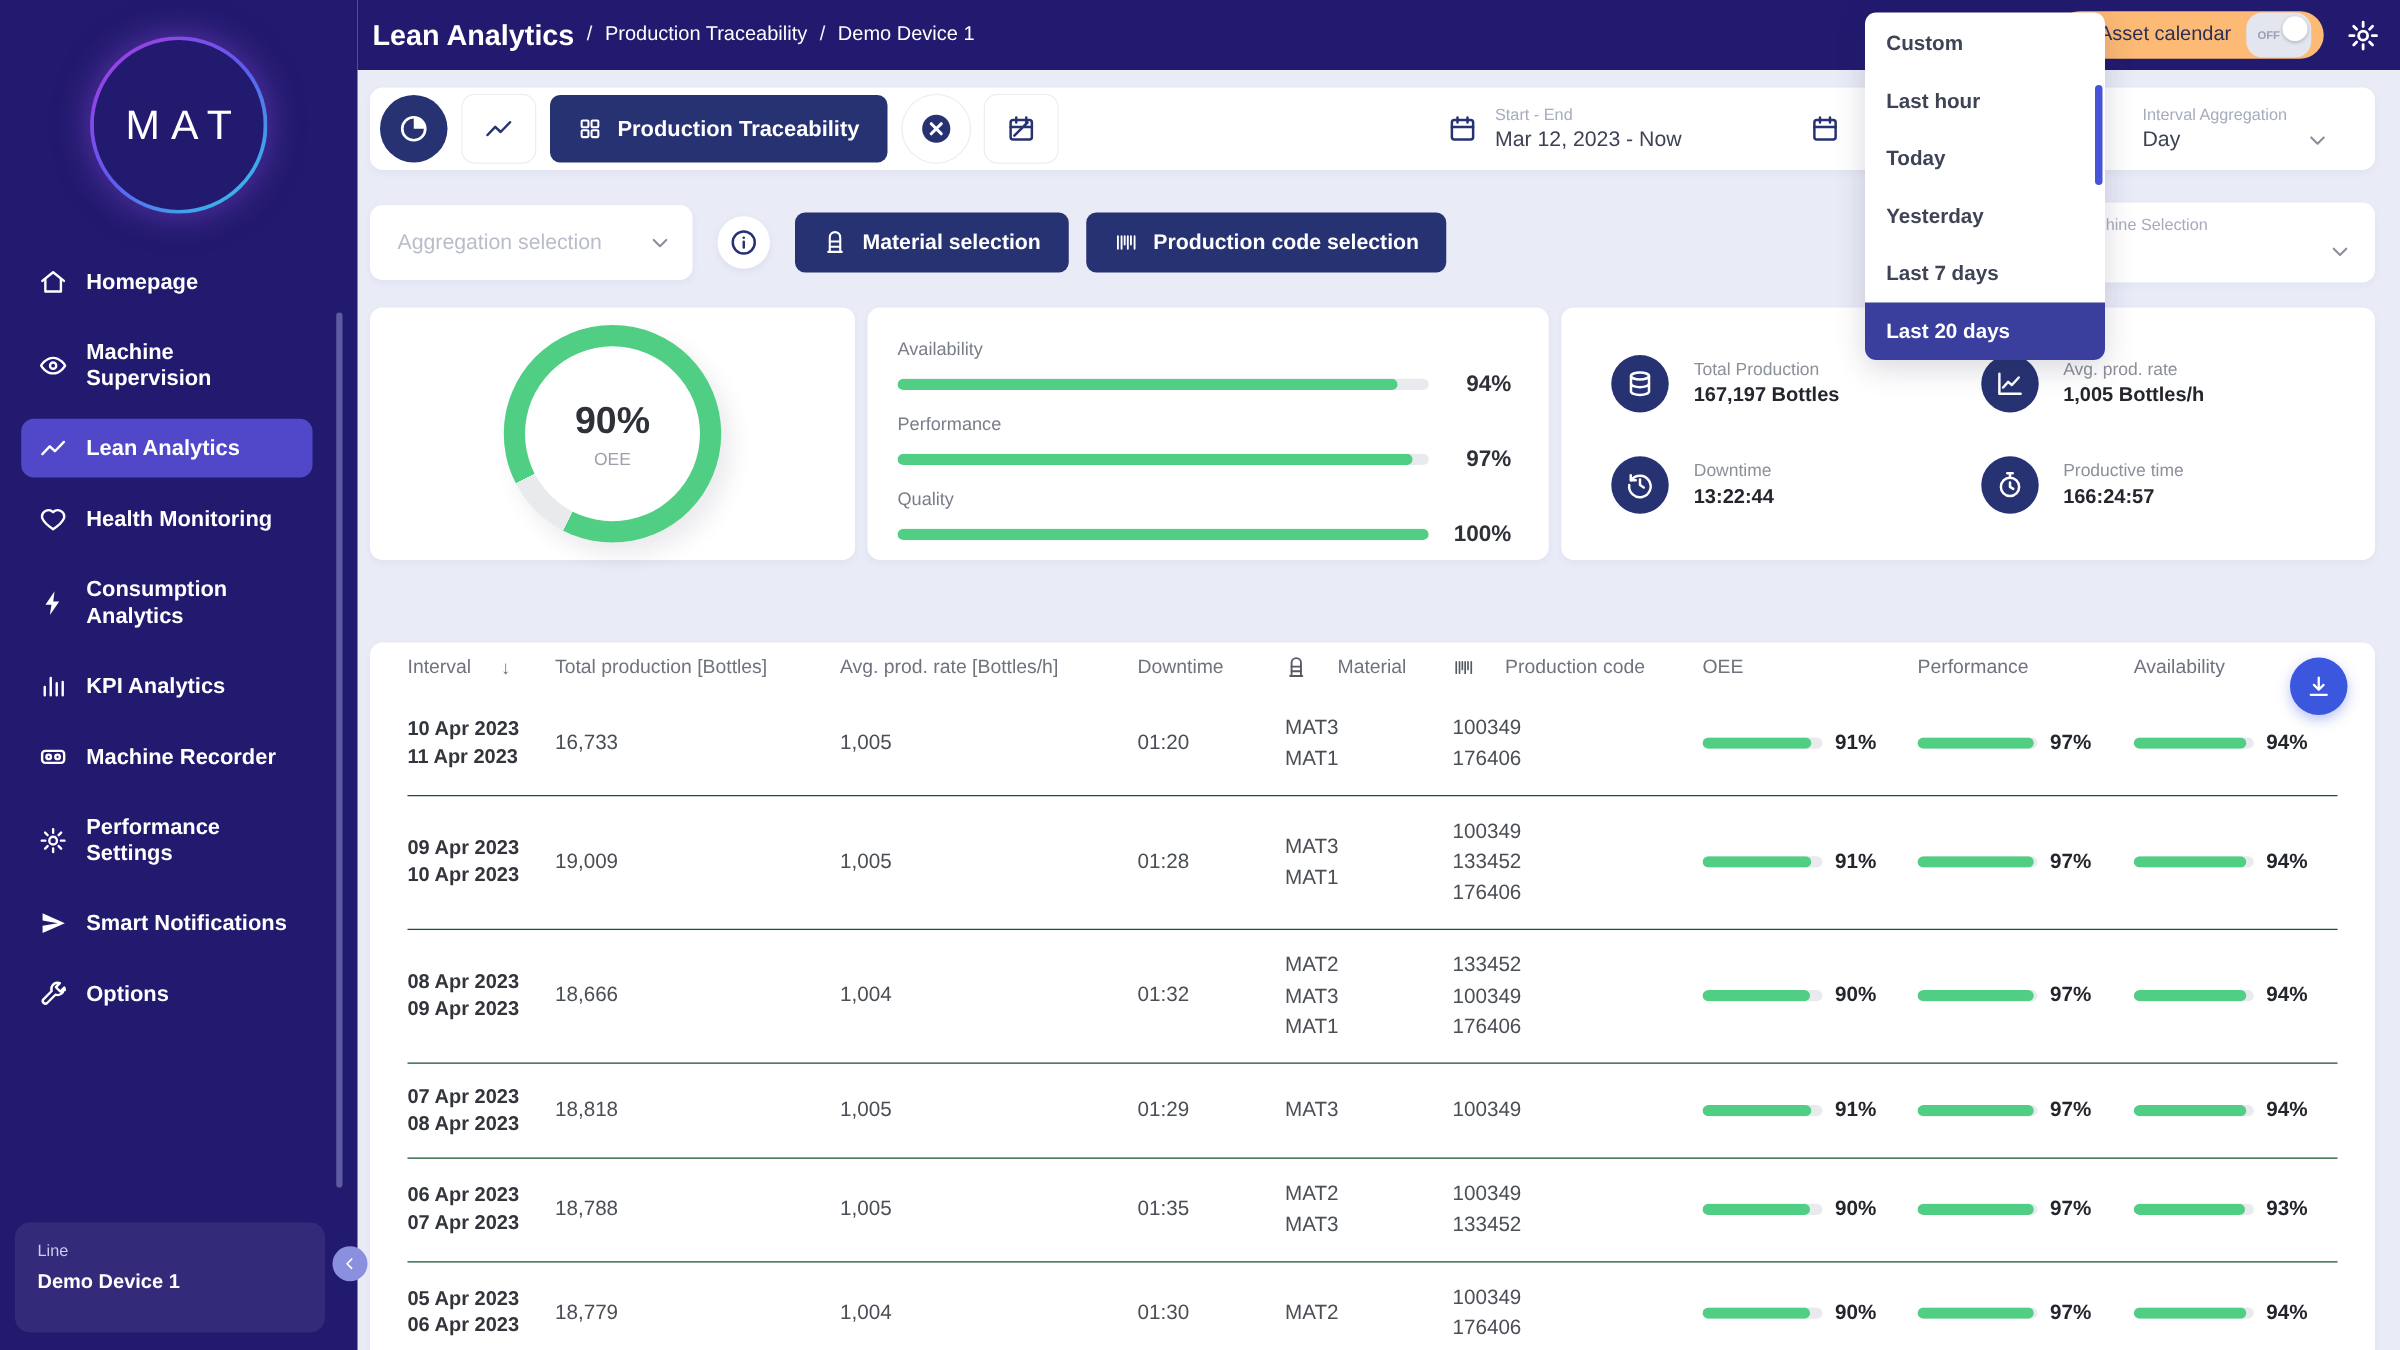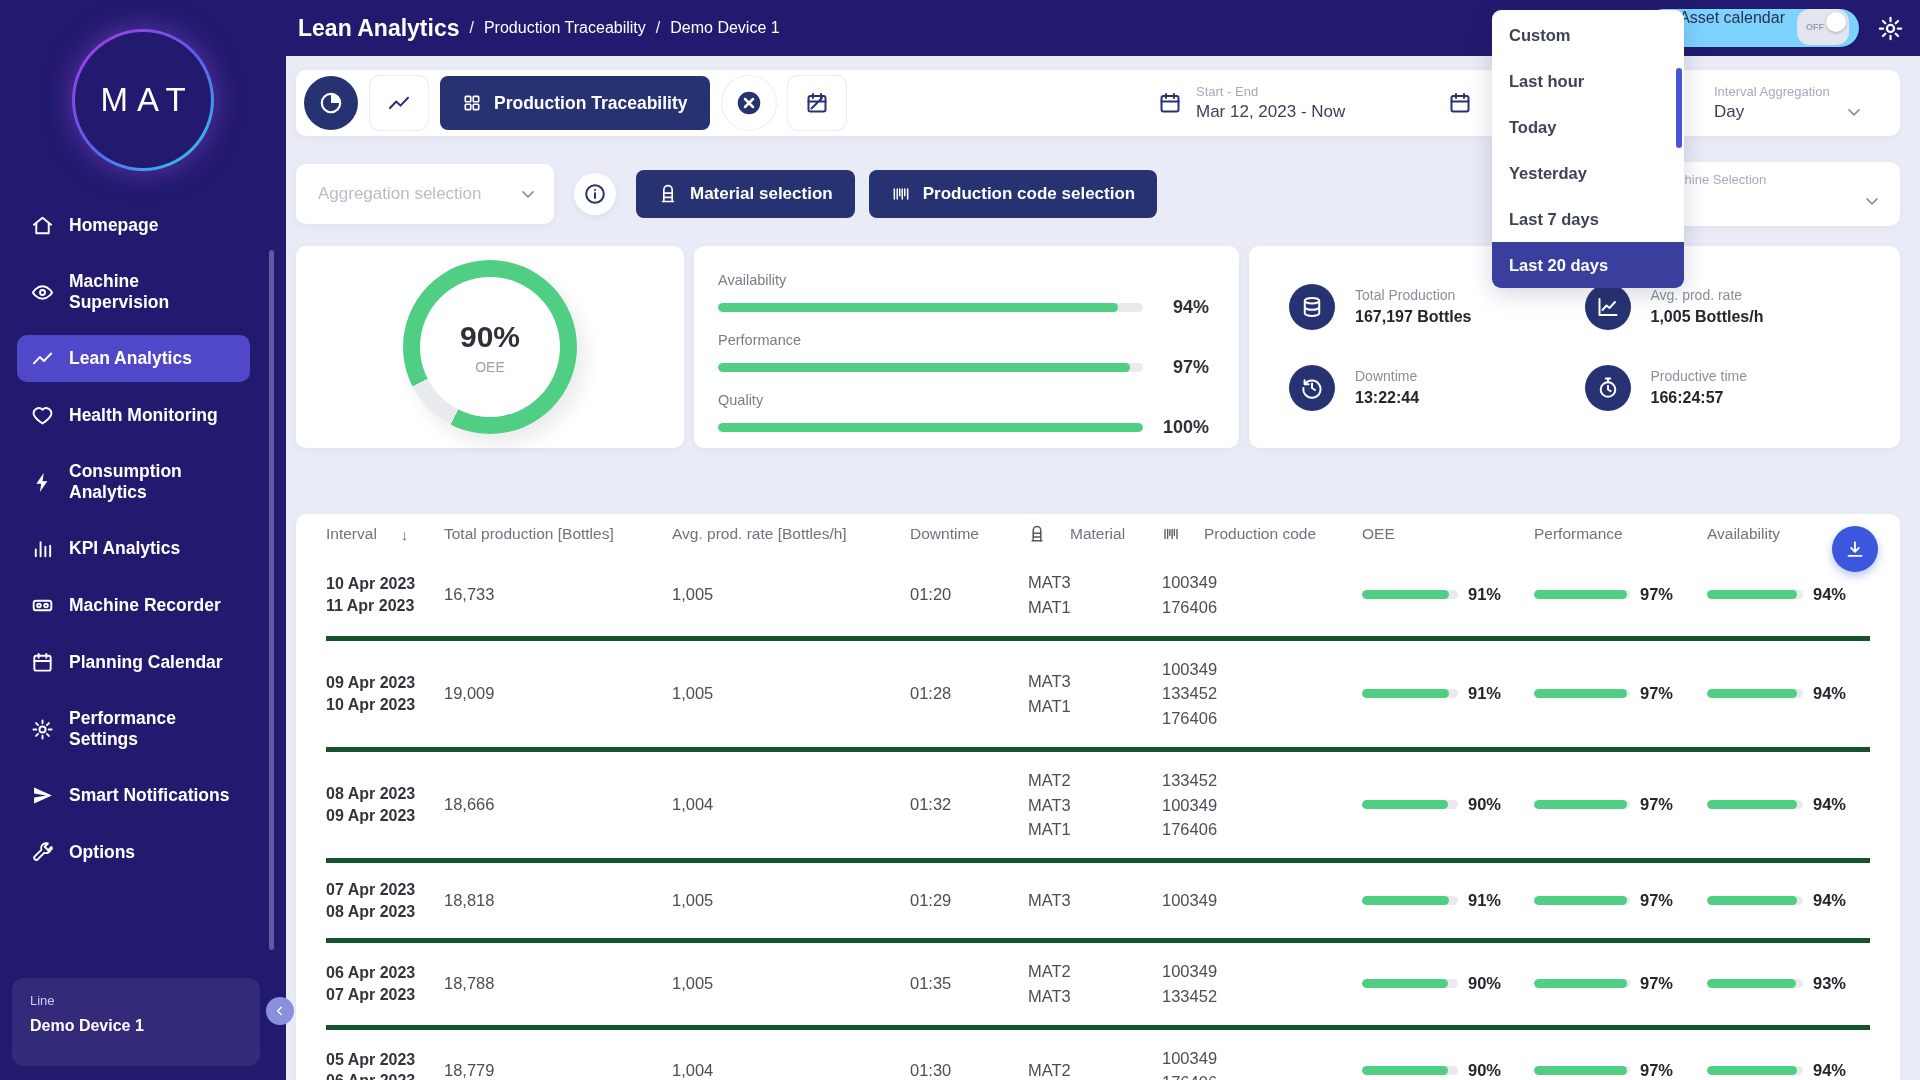--- a/index.html
+++ b/index.html
@@ -30,21 +30,21 @@
     color:#fff; display:flex; align-items:center; justify-content:center; z-index:7; cursor:pointer; }
   .collapse-btn .icon { width:16px; height:16px; }
 
   
   .topbar { position:absolute; left:286px; right:0; top:0; height:56px; background:#221a6e; display:flex; align-items:center;
     padding:0 16px 0 12px; z-index:4; color:#fff; }
   .bc-title { font-size:23px; font-weight:700; }
   .bc-sep { margin:0 10px; font-size:16px; opacity:.95; }
   .bc-item { font-size:16px; }
   .topbar-right { margin-left:auto; display:flex; align-items:center; gap:18px; }
-  .asset-pill { background:#7dd3fc; border-radius:20px; height:38px; display:flex; align-items:flex-start; gap:12px; padding:0 10px 0 34px;
+  .asset-pill { background:#fdba74; border-radius:20px; height:38px; display:flex; align-items:center; gap:12px; padding:0 10px 0 34px;
     color:#2a2f55; font-size:16px; }
   .toggle { width:52px; height:36px; background:#e3e6ee; border-radius:13px; position:relative; display:flex; align-items:center; cursor:pointer; }
   .toggle-label { font-size:9px; color:#9aa1b2; margin-left:9px; font-weight:700; }
   .toggle-knob { position:absolute; right:3px; top:3px; width:20px; height:20px; border-radius:50%; background:#fff; box-shadow:0 1px 3px rgba(0,0,0,.25); }
   .topbar-gear { width:27px; height:27px; color:#fff; cursor:pointer; }
 
   
   .content { position:absolute; left:286px; top:56px; right:0; bottom:0; padding:14px 20px 0 10px; }
   .card { background:#fff; border-radius:10px; box-shadow:0 2px 6px rgba(80,80,120,.05); }
 
@@ -107,21 +107,21 @@
   
   .table-card { position:relative; margin-top:13px; height:640px; padding:0 30px; }
   .download-btn { position:absolute; right:22px; top:12px; width:46px; height:46px; border-radius:50%; background:#3a57dd; border:none; color:#fff;
     display:flex; align-items:center; justify-content:center; box-shadow:0 4px 10px rgba(58,87,221,.35); cursor:pointer; }
   .download-btn .icon { width:22px; height:22px; }
   .tgrid { display:grid; grid-template-columns:118px 228px 238px 118px 134px 200px 172px 173px 1fr; align-items:center; }
   .thead { margin-top:66px; color:#6e737d; font-size:15.5px; height:40px; }
   .th { display:flex; align-items:center; gap:24px; }
   .th-icon { width:18px; height:18px; color:#555a63; flex:none; }
   .sort-arrow { font-size:15px; color:#6e737d; cursor:pointer; }
-  .trow { padding:16px 0; border-bottom:5px solid #14532d; font-size:16.5px; color:#4a4e55; }
+  .trow { padding:16px 0; border-bottom:1px solid #14532d; font-size:16.5px; color:#4a4e55; }
   .cell-interval { font-weight:700; color:#32353b; white-space:pre-line; line-height:1.35; font-size:16px; }
   .cell-multi { white-space:pre-line; line-height:1.5; }
   .mbar { display:flex; align-items:center; gap:10px; }
   .mbar-track { width:96px; height:9px; border-radius:5px; background:#e9eaee; overflow:hidden; flex:none; display:block; }
   .mbar-fill { height:100%; display:block; background:#50ce83; border-radius:5px; }
   .mbar-text { font-weight:700; color:#23262c; width:46px; text-align:left; font-size:16.5px; }
 
   
   .date-menu { position:absolute; left:1492px; top:10px; width:192px; background:#fff; border-radius:9px;
     box-shadow:0 6px 24px rgba(40,40,80,.18); z-index:30; overflow:hidden; padding-top:2px;font-weight:bold; }
@@ -202,29 +202,20 @@
           <span class="nav-icon icon">
             <svg viewBox="0 0 24 24" fill="none" stroke="currentColor" stroke-width="2" stroke-linecap="round" stroke-linejoin="round">
               <rect x="2.8" y="7" width="18.4" height="10" rx="2.5"></rect>
               <circle cx="8.3" cy="12" r="1.9"></circle>
               <circle cx="15.7" cy="12" r="1.9"></circle>
             </svg>
           </span>
           <span class="nav-label">Machine Recorder</span>
         </div>
 
-        <div class="nav-item">
-          <span class="nav-icon icon">
-            <svg viewBox="0 0 24 24" fill="none" stroke="currentColor" stroke-width="2" stroke-linecap="round" stroke-linejoin="round">
-              <rect x="3.5" y="5" width="17" height="15.5" rx="2"></rect>
-              <path d="M8 3v4M16 3v4M3.5 10.5h17"></path>
-            </svg>
-          </span>
-          <span class="nav-label">Planning Calendar</span>
-        </div>
 
         <div class="nav-item">
           <span class="nav-icon icon">
             <svg viewBox="0 0 24 24" fill="none" stroke="currentColor" stroke-width="2" stroke-linecap="round" stroke-linejoin="round">
               <circle cx="12" cy="12" r="3.2"></circle>
               <path d="M12 2.5v3M12 18.5v3M2.5 12h3M18.5 12h3M5.3 5.3l2.1 2.1M16.6 16.6l2.1 2.1M18.7 5.3l-2.1 2.1M7.4 16.6l-2.1 2.1"></path>
             </svg>
           </span>
           <span class="nav-label">Performance Settings</span>
         </div>

